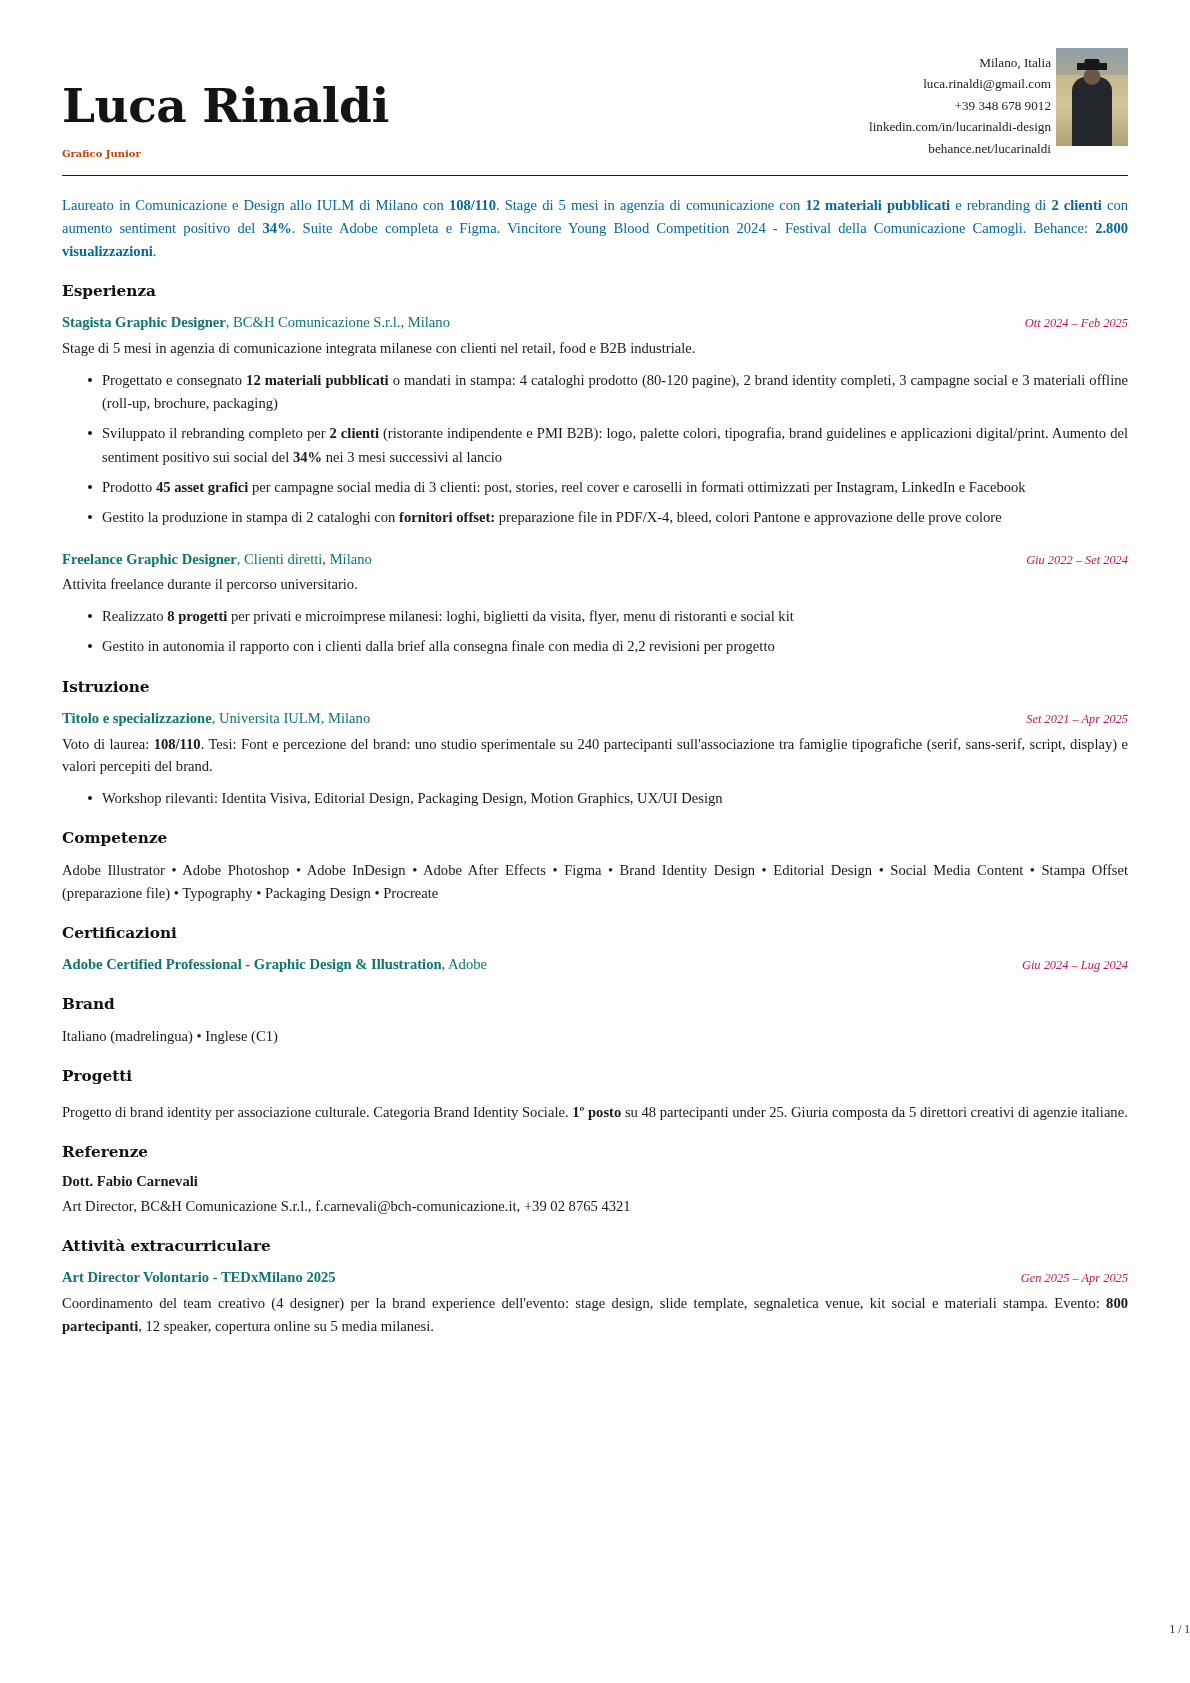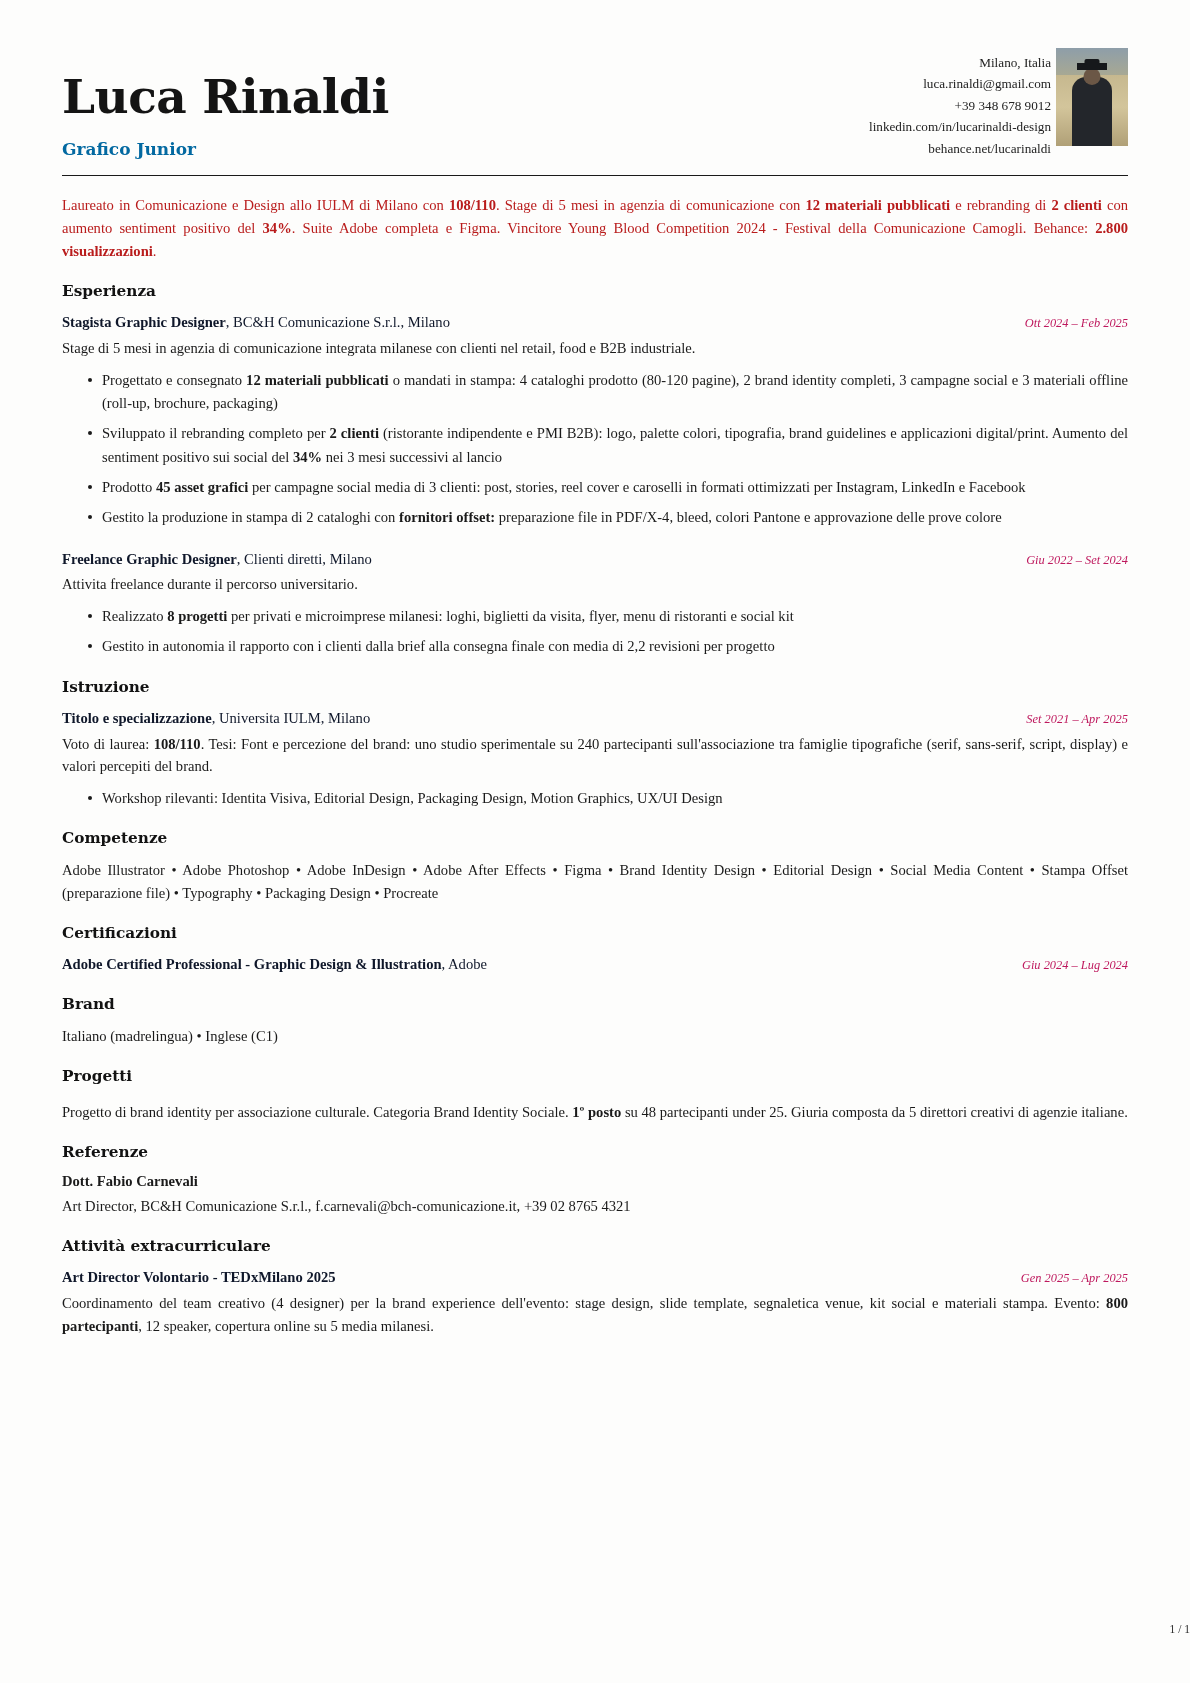--- a/index.html
+++ b/index.html
@@ -32,24 +32,24 @@
     font-family: "DejaVu Serif", "Liberation Serif", serif;
     font-size: 47px;
     font-weight: 700;
     letter-spacing: -0.5px;
     line-height: 1.05;
     margin: 0;
     color: #141414;
   }
   .headline {
     font-family: "DejaVu Serif", "Liberation Serif", serif;
-    font-size: 17px;
+    font-size: 10px;
     font-weight: 700;
     margin-top: 18px;
-    color: #0369a1;
+    color: #c2410c;
   }
   .header-right {
     display: flex;
     align-items: flex-start;
     gap: 5px;
   }
   .contact {
     text-align: right;
     font-size: 13.2px;
     line-height: 1.62;
@@ -118,21 +118,21 @@
     border-top: 1.6px solid #1a1a1a;
     margin: 16px 0 0 0;
   }
 
   
   .summary {
     font-size: 14.6px;
     line-height: 1.58;
     text-align: justify;
     margin-top: 18px;
-    color: #b91c1c;
+    color: #0369a1;
   }
   .section {
     margin-top: 19px;
   }
   .section-title {
     font-family: "DejaVu Serif", "Liberation Serif", serif;
     font-size: 15.3px;
     font-weight: 700;
     margin-bottom: 12px;
     color: #121212;
@@ -140,21 +140,21 @@
   .entry { margin-bottom: 3px; }
   .entry-head {
     display: flex;
     justify-content: space-between;
     align-items: baseline;
     gap: 16px;
   }
   .entry-title {
     font-size: 14.6px;
     line-height: 1.5;
-    color: #0f172a;
+    color: #0f766e;
   }
   .entry-title b { font-weight: 700; }
   .entry-date {
     font-size: 12.4px;
     font-style: italic;
     white-space: nowrap;
     color: #be185d;
     flex: 0 0 auto;
   }
   .entry-sub {

